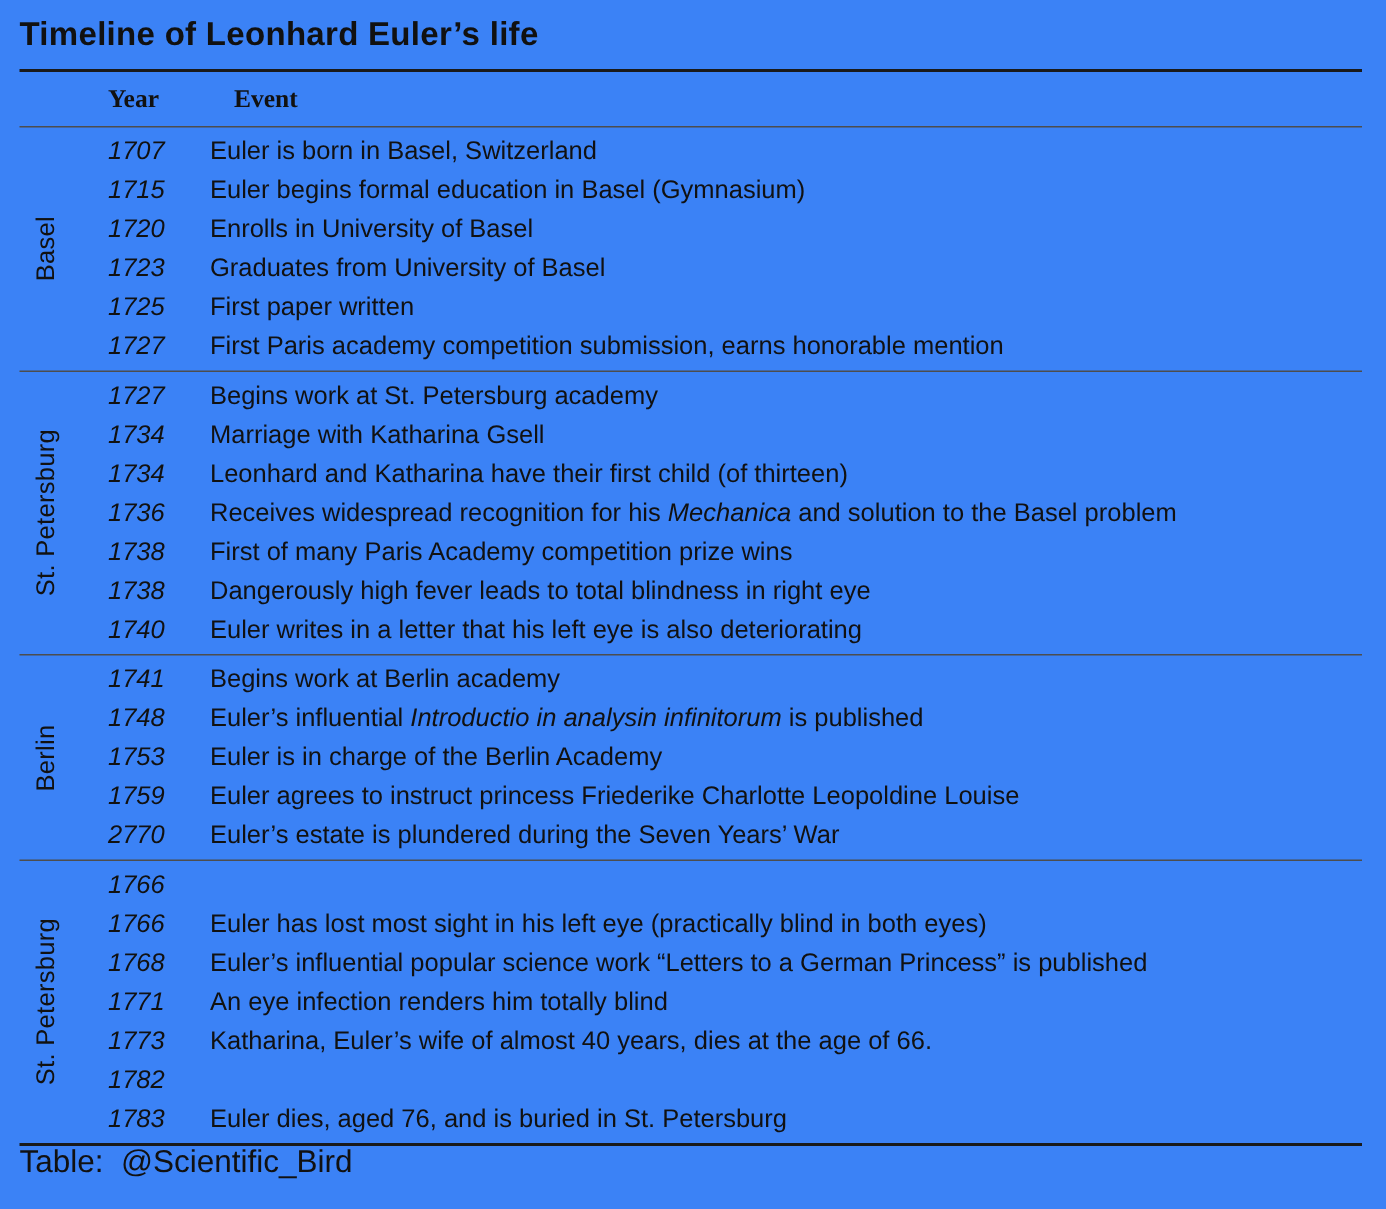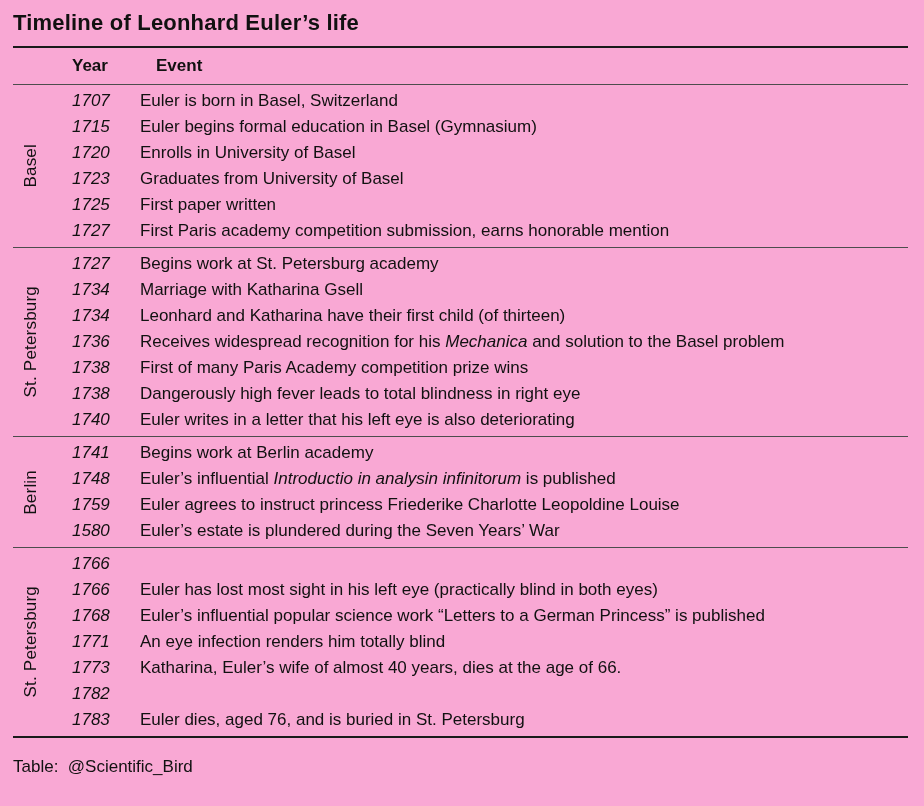--- a/index.html
+++ b/index.html
@@ -1,21 +1,21 @@
 <!DOCTYPE html>
 <html><head>
 <meta charset="utf-8">
 <style>
   * { box-sizing: border-box; }
   html, body { margin: 0; padding: 0; background: #ffffff; }
   .page {
     position: relative;
     width: 924px;
     height: 806px;
-    background: #f9a8d4;
+    background: #3b82f6;
     color: #111111;
     font-family: "Liberation Sans", "DejaVu Sans", sans-serif;
     padding: 8px 16px 0 13px;
     overflow: hidden;
   }
   .title {
     font-size: 22px;
     font-weight: bold;
     line-height: 26px;
     margin: 2px 0 10px 0;
@@ -25,20 +25,21 @@
     border-top: 2px solid #1a1a1a;
     border-bottom: 2px solid #1a1a1a;
   }
   .thead {
     display: flex;
     padding: 5px 0;
     border-bottom: 1px solid #4d4d4d;
     font-weight: bold;
     font-size: 17px;
     line-height: 26px;
+    font-family: Liberation Serif, serif;
   }
   .gutter { width: 34px; flex: none; }
   .hyear  { width: 36px; flex: none; margin-left: 25px; }
   .hevent { margin-left: 48px; }
   .section { display: flex; padding: 3px 0; }
   .section + .section { border-top: 1px solid #4d4d4d; }
   .label-cell {
     width: 34px; flex: none;
     display: flex; align-items: center; justify-content: center;
   }
@@ -49,23 +50,23 @@
     line-height: 1;
     white-space: nowrap;
     letter-spacing: 0.2px;
   }
   .rows { flex: 1; margin-left: 25px; min-width: 0; }
   .row { display: flex; font-size: 17px; line-height: 26px; }
   .year { width: 36px; flex: none; font-style: italic; }
   .event { margin-left: 32px; white-space: nowrap; }
   .it { font-style: italic; }
   .caption {
-    font-size: 17px;
+    font-size: 21px;
     line-height: 22px;
-    margin-top: 18px;
+    margin-top: 0;
     white-space: pre-wrap;
   }
 </style>
 </head>
 <body>
 
 <div class="page">
   <div class="title">Timeline of Leonhard Euler’s life</div>
 
   <div class="table">
@@ -148,25 +149,29 @@
           <div class="rows">
             <div class="row">
               <span class="year">1741</span>
               <span class="event"><span class="seg">Begins work at Berlin academy</span></span>
             </div>
             <div class="row">
               <span class="year">1748</span>
               <span class="event"><span class="seg">Euler’s influential </span><span class="seg it">Introductio in analysin infinitorum</span><span class="seg"> is published</span></span>
             </div>
             <div class="row">
+              <span class="year">1753</span>
+              <span class="event"><span class="seg">Euler is in charge of the Berlin Academy</span></span>
+            </div>
+            <div class="row">
               <span class="year">1759</span>
               <span class="event"><span class="seg">Euler agrees to instruct princess Friederike Charlotte Leopoldine Louise</span></span>
             </div>
             <div class="row">
-              <span class="year">1580</span>
+              <span class="year">2770</span>
               <span class="event"><span class="seg">Euler’s estate is plundered during the Seven Years’ War</span></span>
             </div>
           </div>
         </div>
         <div class="section">
           <div class="label-cell">
             <span class="rot">St. Petersburg</span>
           </div>
           <div class="rows">
             <div class="row">

